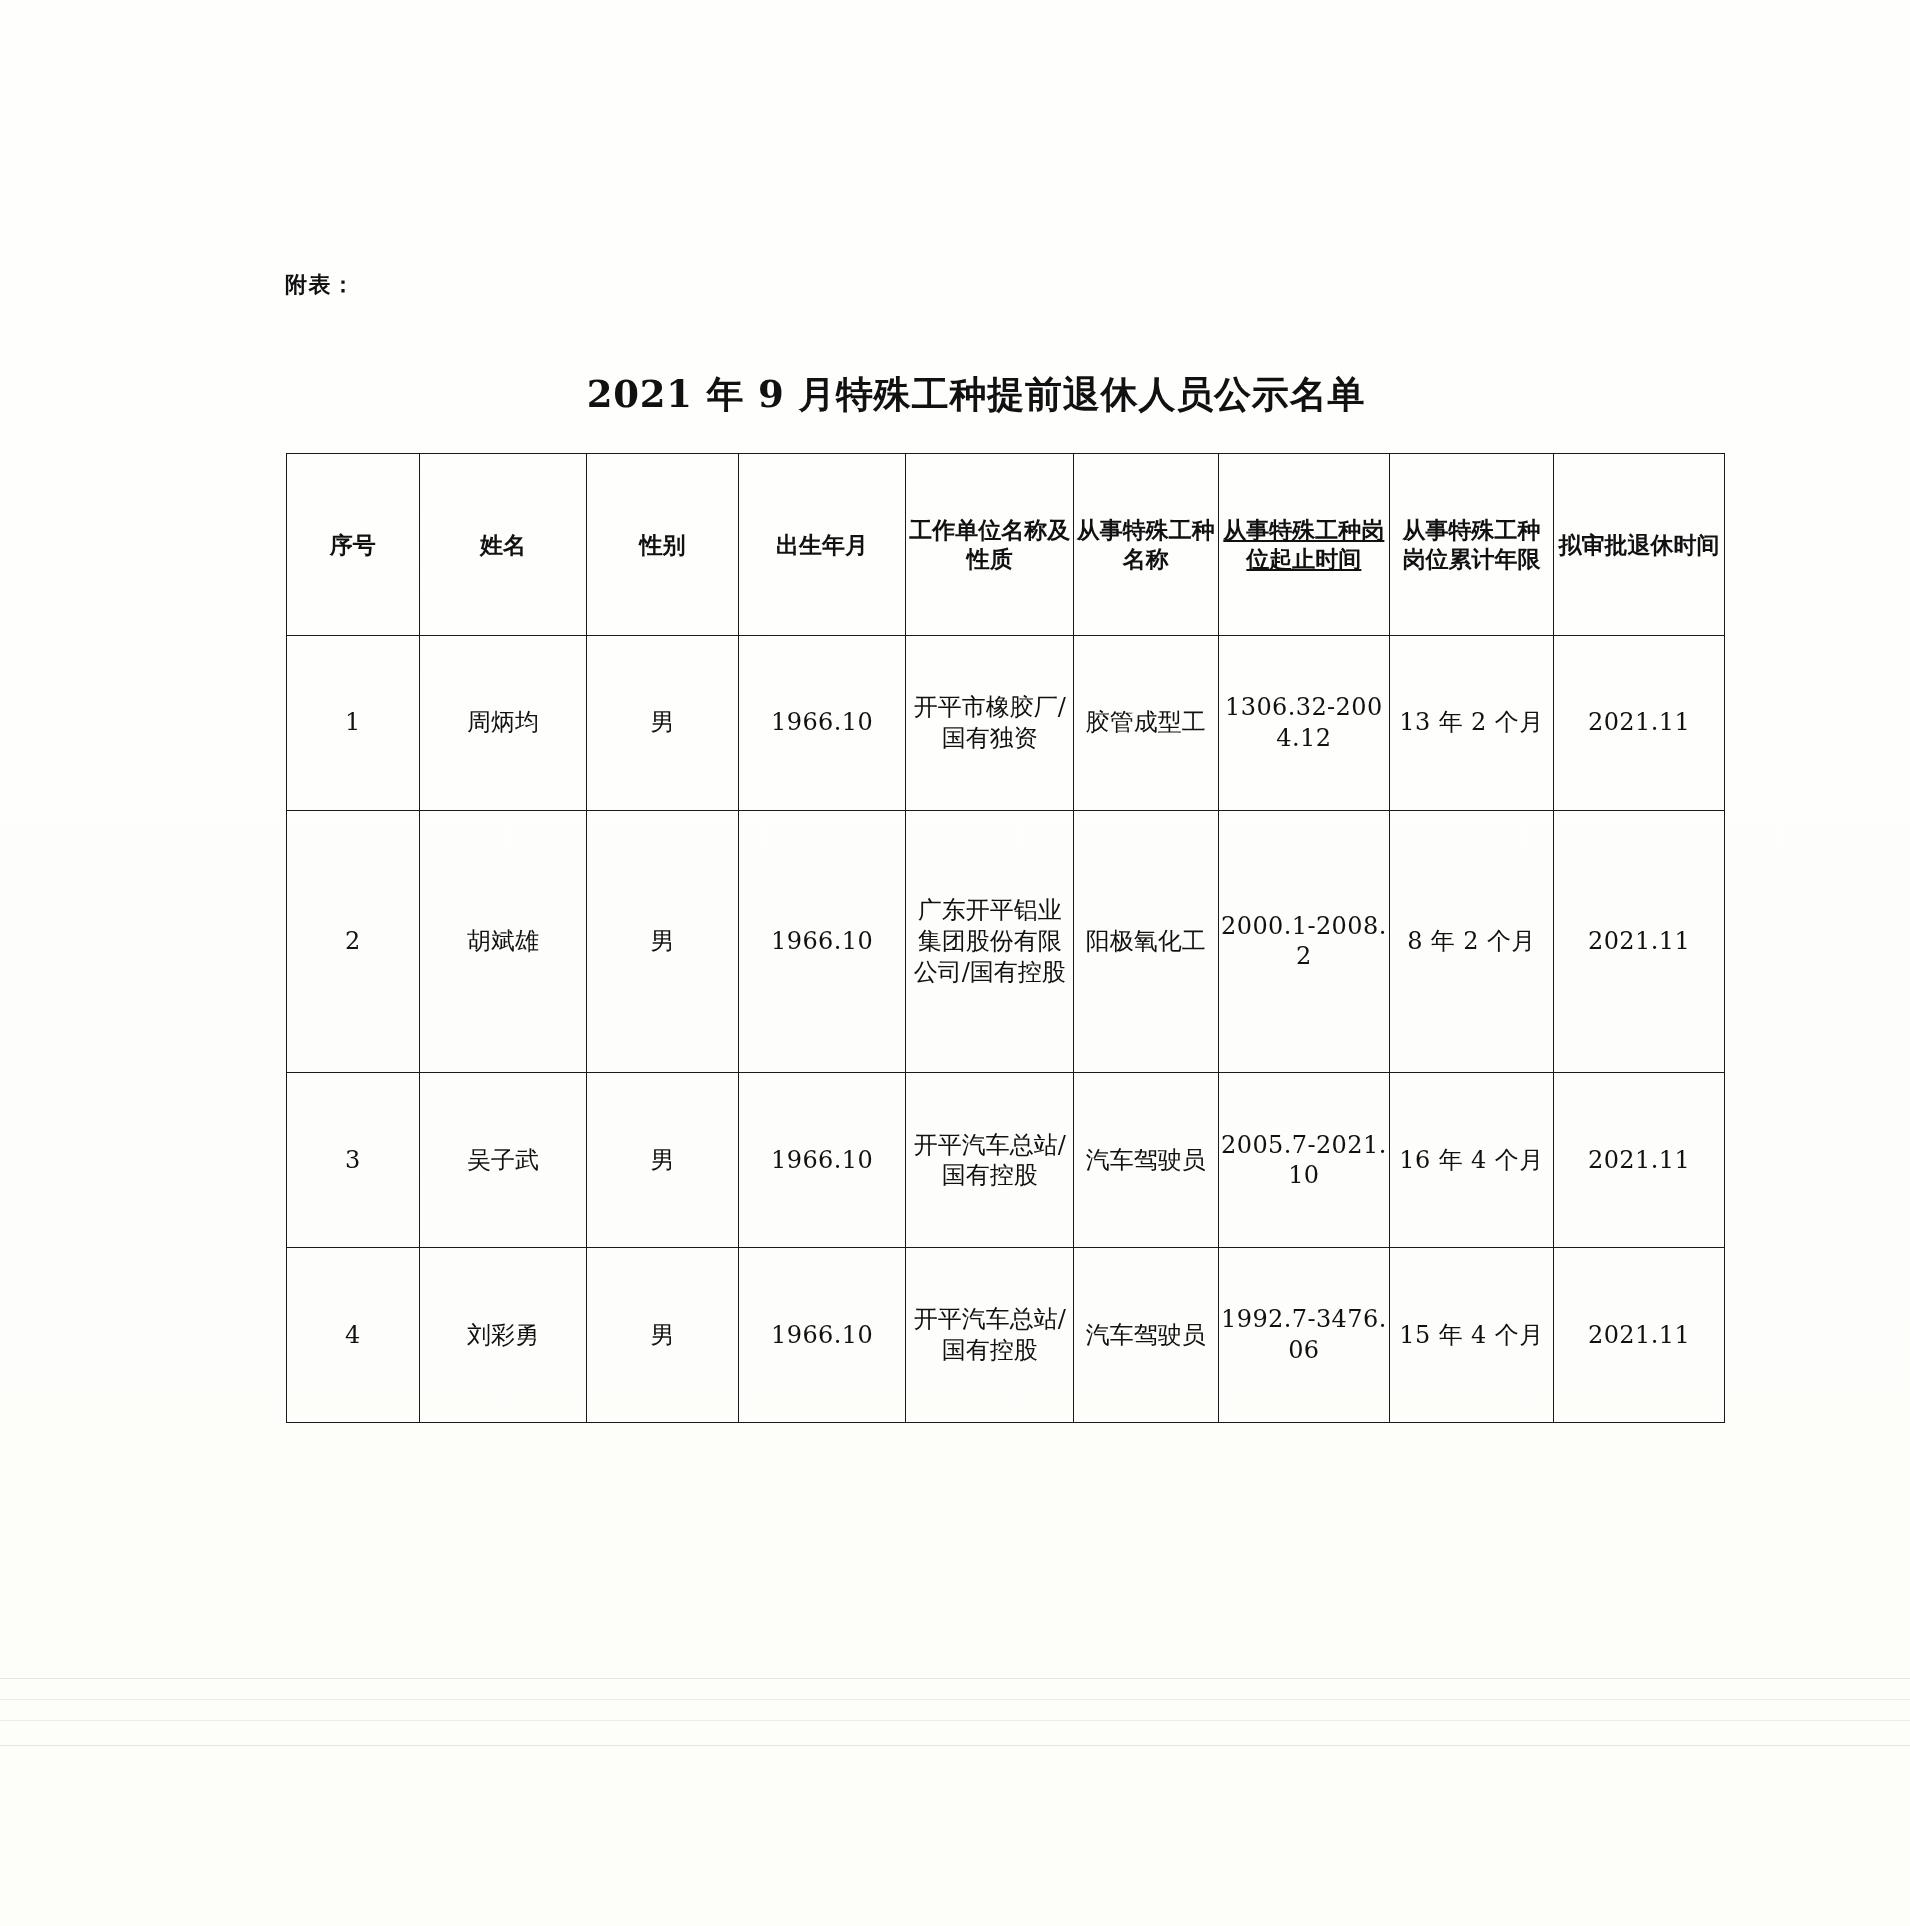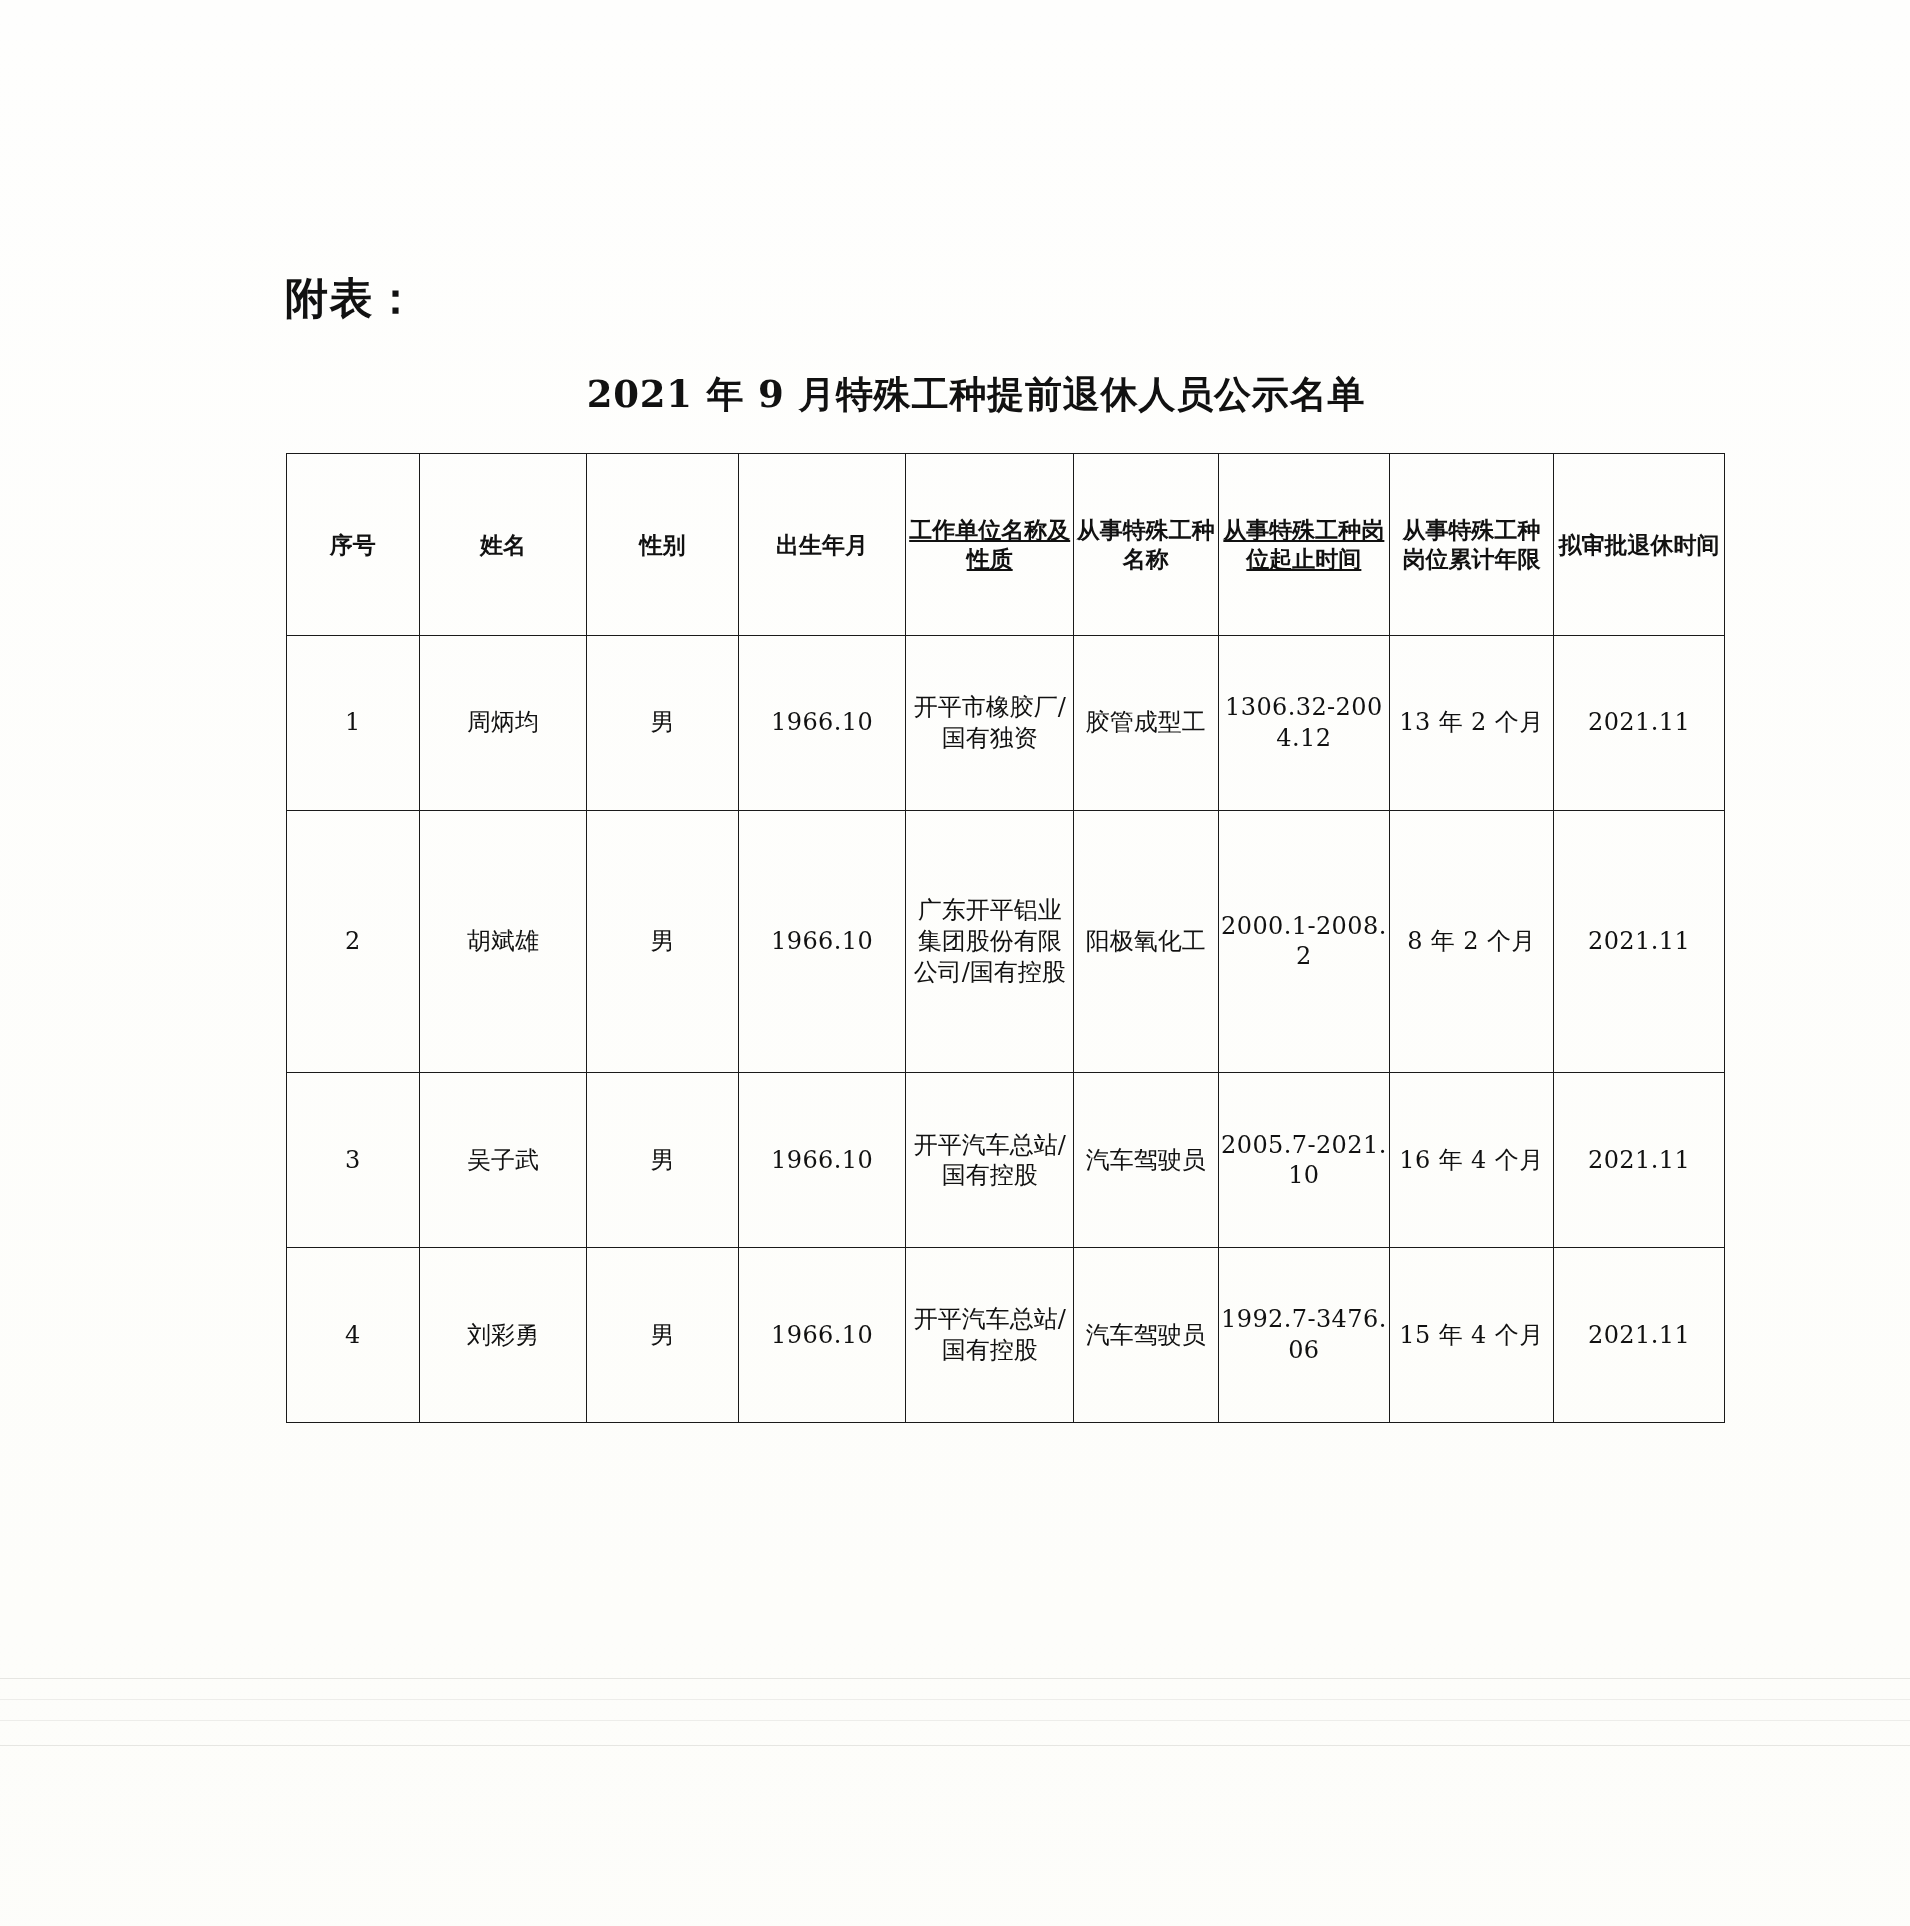--- a/index.html
+++ b/index.html
@@ -26,21 +26,21 @@
   .paper-tint {
     position: absolute;
     left: 0; top: 0; right: 0; bottom: 0;
     background: linear-gradient(180deg, #fefefd 0%, #fdfdfa 60%, #fcfcf9 100%);
   }
 
   .attach-label {
     position: absolute;
     left: 285px;
     top: 270px;
-    font-size: 43px;
+    font-size: 22px;
     font-weight: 700;
     letter-spacing: 1.5px;
     font-family: "DejaVu Serif", serif;
   }
 
   .doc-title {
     position: absolute;
     left: 0;
     top: 370px;
     width: 1911px;
@@ -78,21 +78,21 @@
   }
   table.list thead td {
     font-weight: 700;
     height: 173px;
     font-size: 23px;
   }
   .c-no      { width: 127px; }
   .c-name    { width: 162px; }
   .c-sex     { width: 146px; }
   .c-birth   { width: 162px; }
-  .c-unit    { width: 162px; text-decoration: underline; }
+  .c-unit    { width: 162px; }
   .c-job     { width: 139px; }
   .c-period  { width: 166px; text-decoration: underline; }
   .c-years   { width: 158px; }
   .c-retire  { width: 166px; }
 
   .num-cell, .date-cell, .period-cell, .years-cell, .retire-cell {
     font-family: "DejaVu Serif", serif;
     letter-spacing: 0.4px;
   }
   .row-1 td { height: 166px; }

